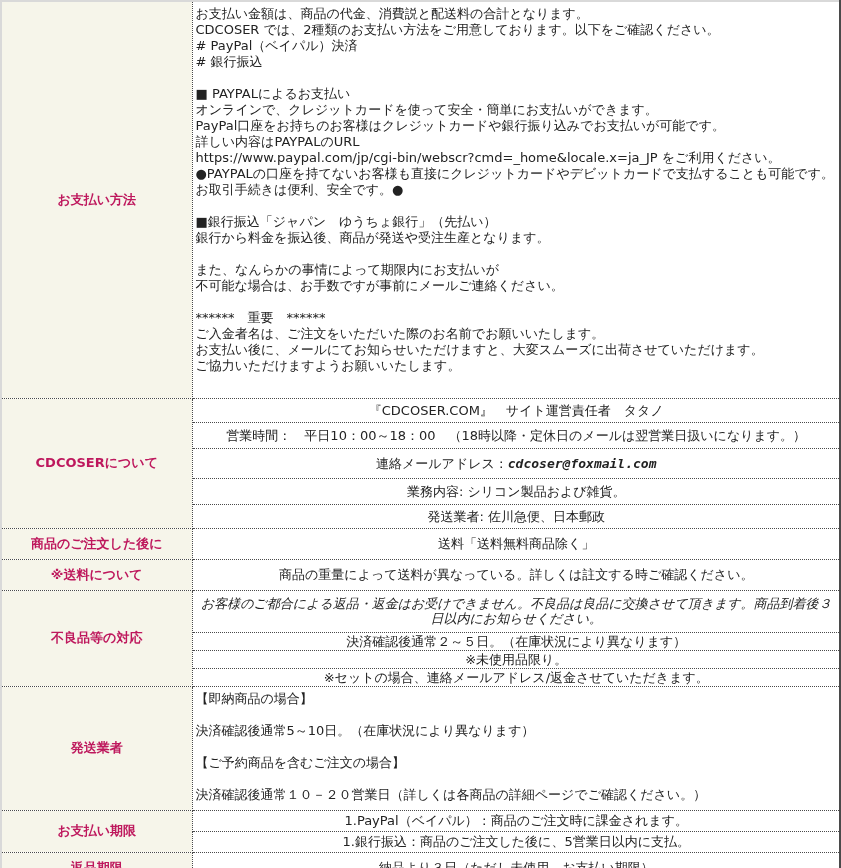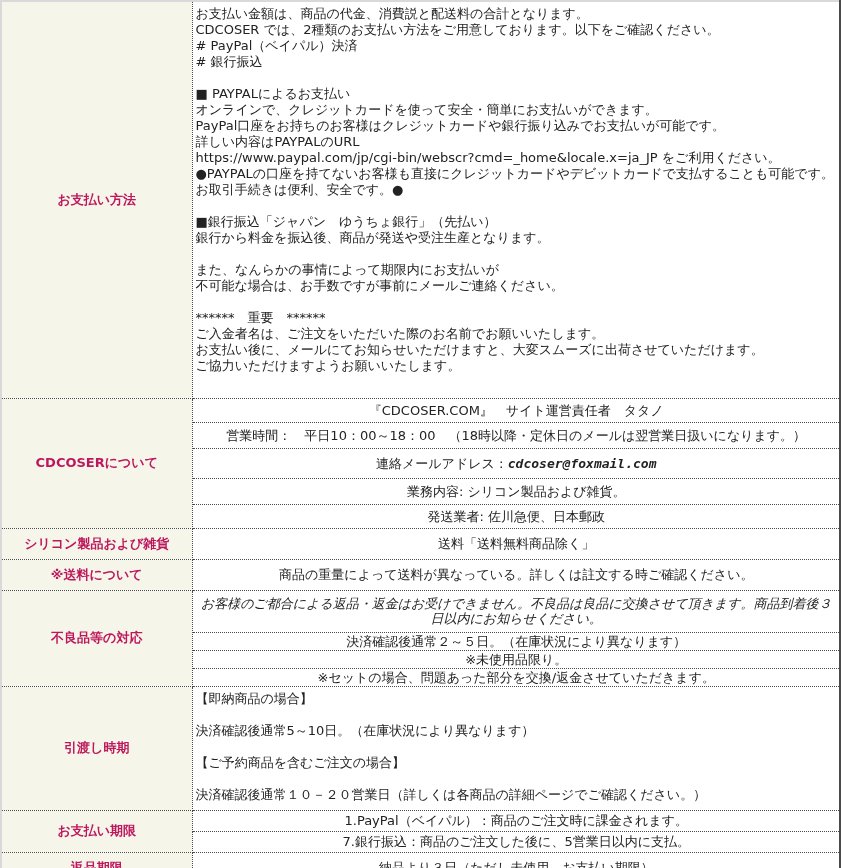--- a/index.html
+++ b/index.html
@@ -102,60 +102,60 @@
         </td>
       </tr>
       <tr>
         <td class="v h26">業務内容: シリコン製品および雑貨。</td>
       </tr>
       <tr>
         <td class="v h24">発送業者: 佐川急便、日本郵政</td>
       </tr>
 
       <tr>
-        <th class="h">シリコン製品および雑貨</th>
+        <th class="h">商品のご注文した後に</th>
         <td class="v h22">送料「送料無料商品除く」</td>
       </tr>
 
       <tr>
         <th class="h">※送料について</th>
         <td class="v h28">商品の重量によって送料が異なっている。詳しくは註文する時ご確認ください。</td>
       </tr>
 
       <tr>
         <th class="h" rowspan="4">不良品等の対応</th>
         <td class="v h42">お客様のご都合による返品・返金はお受けできません。不良品は良品に交換させて頂きます。商品到着後３日以内にお知らせください。</td>
       </tr>
       <tr>
         <td class="v h15">決済確認後通常２～５日。（在庫状況により異なります）</td>
       </tr>
       <tr>
         <td class="v h14">※未使用品限り。</td>
       </tr>
       <tr>
-        <td class="v h14">※セットの場合、問題あった部分を交換/返金させていただきます。</td>
+        <td class="v h14">※セットの場合、連絡メールアドレス/返金させていただきます。</td>
       </tr>
 
       <tr>
-        <th class="h">引渡し時期</th>
+        <th class="h">発送業者</th>
         <td class="multiline h124">【即納商品の場合】
 
 決済確認後通常5～10日。（在庫状況により異なります）
 
 【ご予約商品を含むご注文の場合】
 
 決済確認後通常１０－２０営業日（詳しくは各商品の詳細ページでご確認ください。）</td>
       </tr>
 
       <tr>
         <th class="h" rowspan="2">お支払い期限</th>
         <td class="v h21">1.PayPal（ベイパル）：商品のご注文時に課金されます。</td>
       </tr>
       <tr>
-        <td class="v h21">7.銀行振込：商品のご注文した後に、5営業日以内に支払。</td>
+        <td class="v h21">1.銀行振込：商品のご注文した後に、5営業日以内に支払。</td>
       </tr>
 
       <tr>
         <th class="h">返品期限</th>
         <td class="v h20">納品より３日（ただし未使用、お支払い期限）</td>
       </tr>
 
       <tr>
         <th class="h">返品時の送料</th>
         <td class="v h19">不良品、誤配時の送料については当社負担。クーリングオフの送料はお客様負担。</td>

